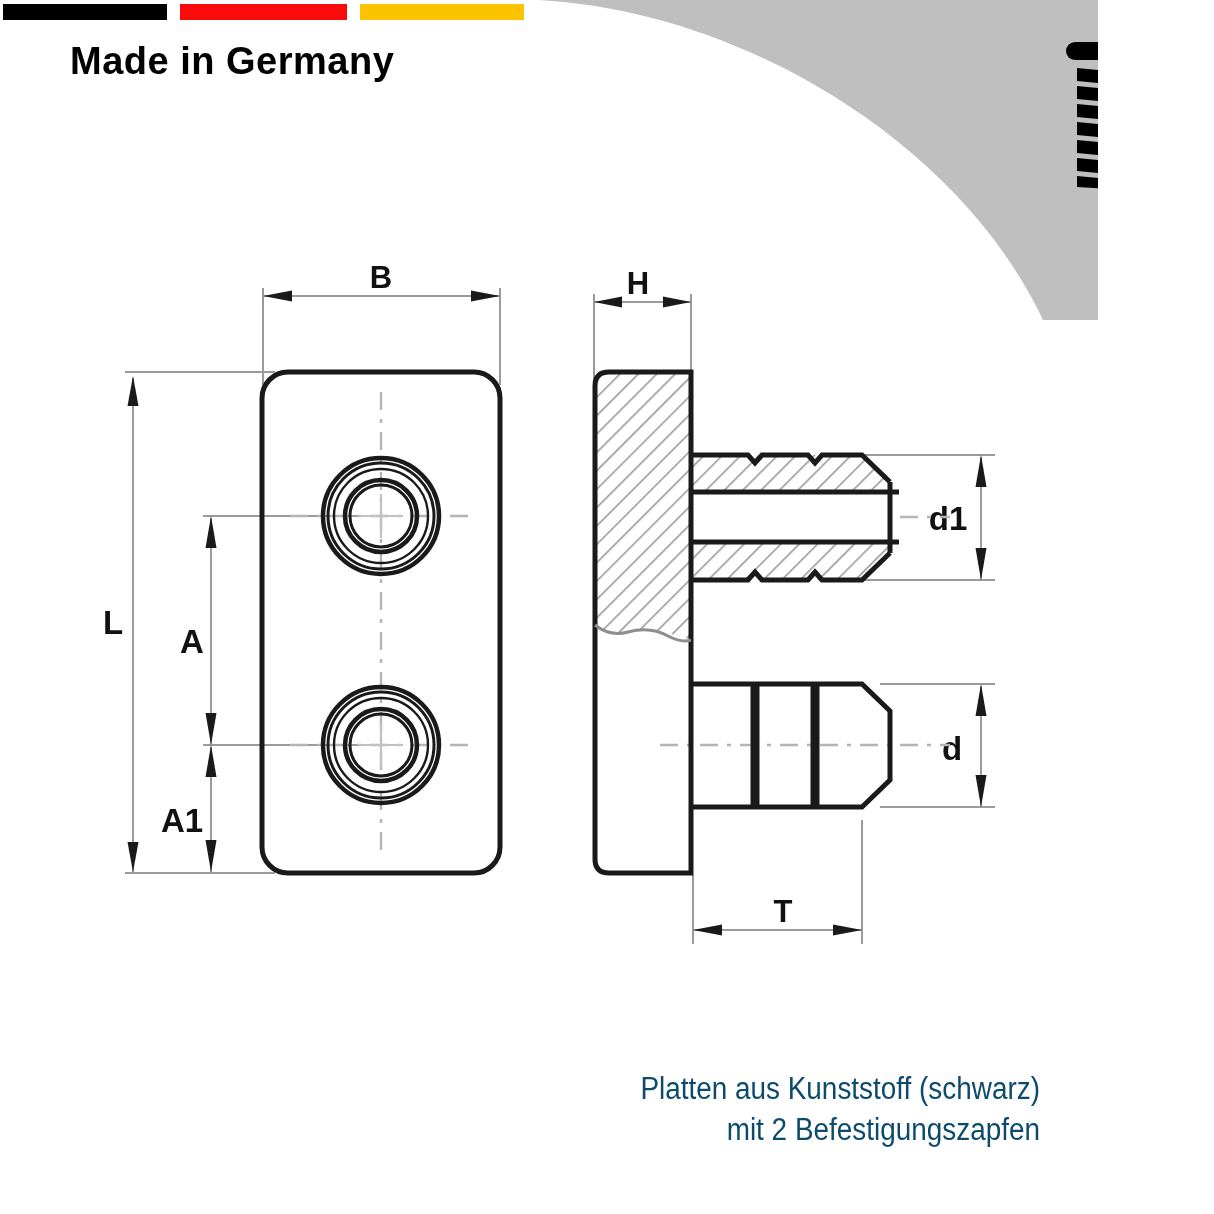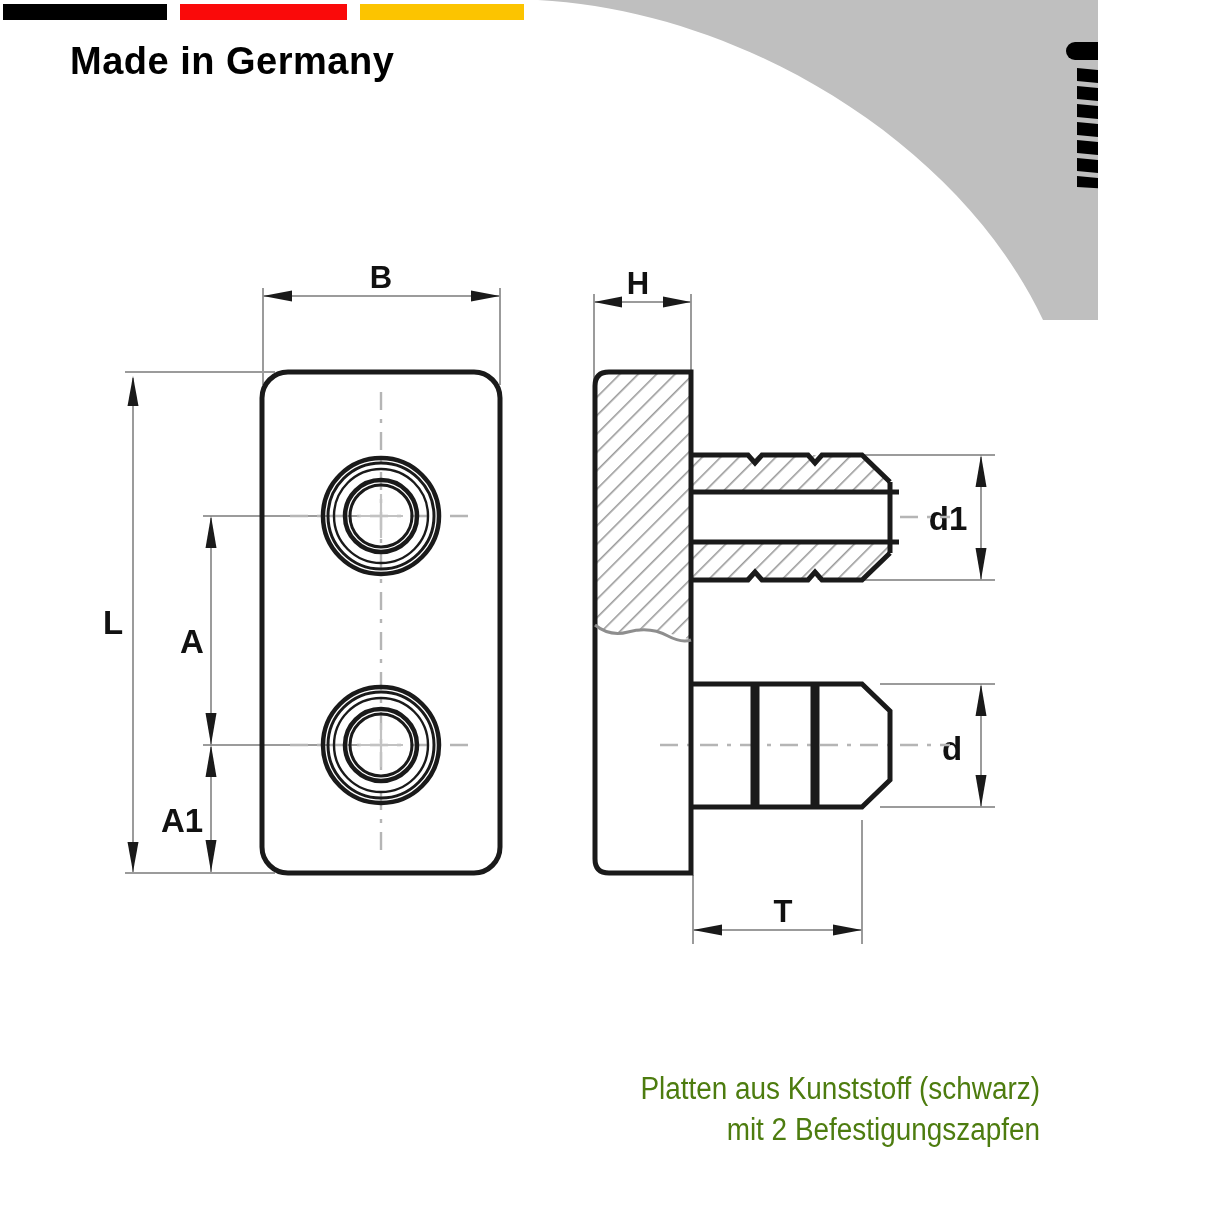--- a/index.html
+++ b/index.html
@@ -63,21 +63,21 @@
     width: 1214px;
     height: 1214px;
   }
 
   
   #caption {
     position: absolute;
     right: 58px;
     top: 1068px;
     text-align: right;
-    color: #4d7c0f;
+    color: #0c4a6e;
     font-size: 31px;
     line-height: 41px;
     font-stretch: condensed;
     white-space: nowrap;
   }
   #caption .cap-line {
     display: block;
     transform: scaleX(0.9);
     transform-origin: right center;
   }

